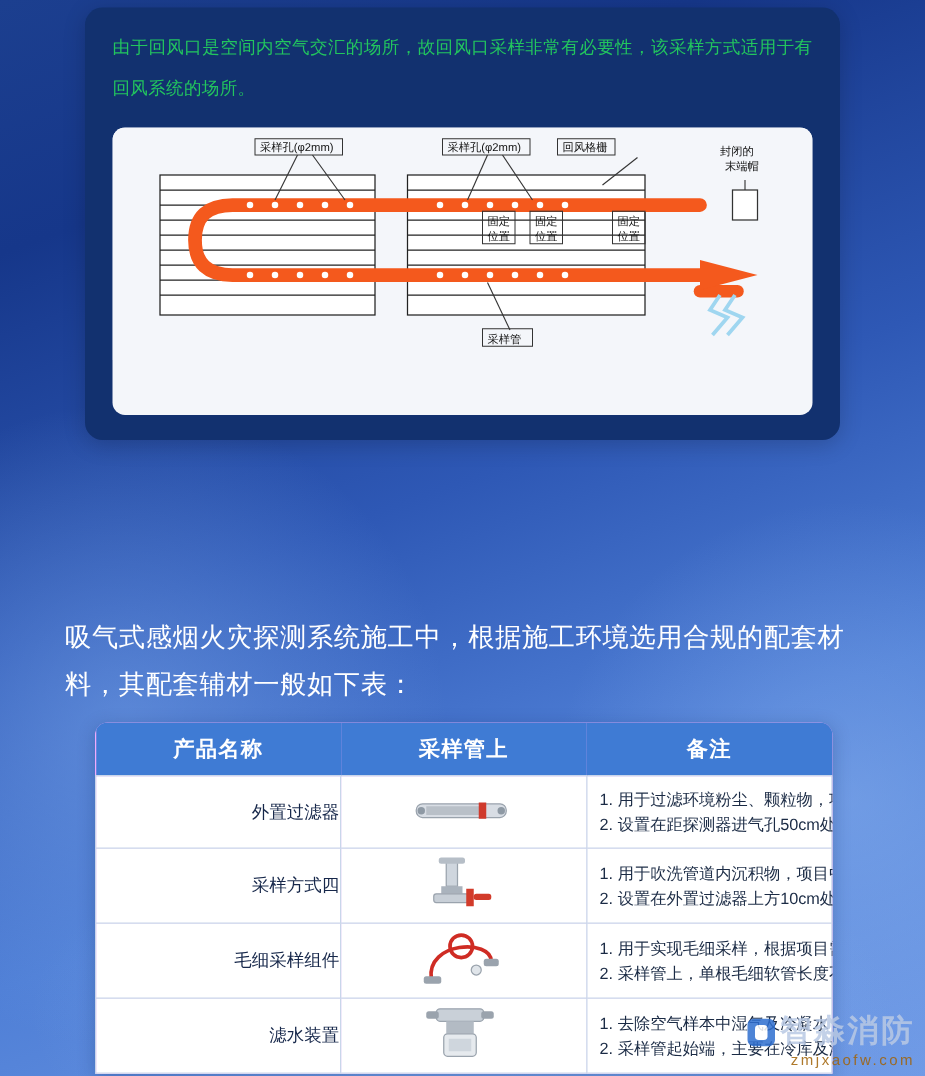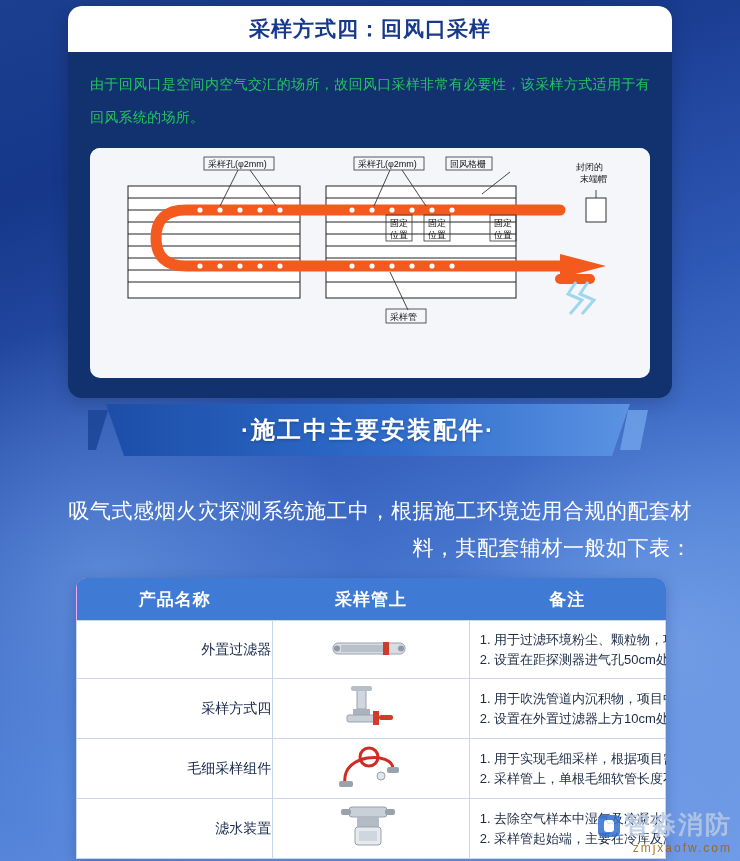--- a/index.html
+++ b/index.html
@@ -114,21 +114,20 @@
 
   .intro {
     position: absolute;
     left: 52px;
     top: 492px;
     width: 640px;
     color: #ffffff;
     font-size: 21px;
     line-height: 37px;
     letter-spacing: 0.5px;
-    text-align: right;
   }
 
   
   .table-wrap {
     position: absolute;
     left: 76px;
     top: 578px;
     width: 590px;
     border-radius: 10px 10px 0 0;
     overflow: hidden;
@@ -213,23 +212,20 @@
 </style>
 </head>
 <body>
 
 <div class="page">
   <div class="glow glow-a"></div>
   <div class="glow glow-b"></div>
   <div class="glow glow-c"></div>
 
   <div class="card">
-    <div class="card-header">
-      <span class="title">采样方式四：回风口采样</span>
-    </div>
     <div class="card-body">
       <div class="card-para">由于回风口是空间内空气交汇的场所，故回风口采样非常有必要性，该采样方式适用于有回风系统的场所。</div>
 
       <div class="diagram-wrap">
         <svg width="560" height="186" viewBox="0 0 560 186">
           <rect x="0" y="0" width="560" height="186" fill="#f4f6fa"></rect>
 
           <g stroke="#222" stroke-width="1" fill="none">
             <rect x="38" y="38" width="172" height="112" fill="#ffffff"></rect>
             <line x1="38" y1="50" x2="210" y2="50"></line>
@@ -331,35 +327,20 @@
             <rect x="296" y="67" width="26" height="26"></rect>
             <rect x="334" y="67" width="26" height="26"></rect>
             <rect x="400" y="67" width="26" height="26"></rect>
             <rect x="296" y="161" width="40" height="14"></rect>
           </g>
         </svg>
       </div>
     </div>
   </div>
 
-  <div class="banner">
-    <svg class="banner-shape" width="560" height="52" viewBox="0 0 560 52" preserveAspectRatio="none">
-      <defs>
-        <linearGradient id="bg1" x1="0" y1="0" x2="1" y2="0">
-          <stop offset="0%" stop-color="#1c4ea8"></stop>
-          <stop offset="55%" stop-color="#2f6ccb"></stop>
-          <stop offset="100%" stop-color="#5b93e2"></stop>
-        </linearGradient>
-      </defs>
-      <path d="M18,0 L542,0 L524,52 L36,52 Z" fill="url(#bg1)"></path>
-      <path d="M0,6 L20,6 L8,46 L-4,46 Z" fill="#1b4596" opacity="0.85"></path>
-      <path d="M540,6 L560,6 L552,46 L532,46 Z" fill="#6fa2e8" opacity="0.85"></path>
-    </svg>
-    <div class="banner-text">·施工中主要安装配件·</div>
-  </div>
 
   <div class="intro">吸气式感烟火灾探测系统施工中，根据施工环境选用合规的配套材料，其配套辅材一般如下表：</div>
 
   <div class="table-wrap">
     <table>
       <thead>
         <tr>
           <th>产品名称</th>
           <th>采样管上</th>
           <th>备注</th>

